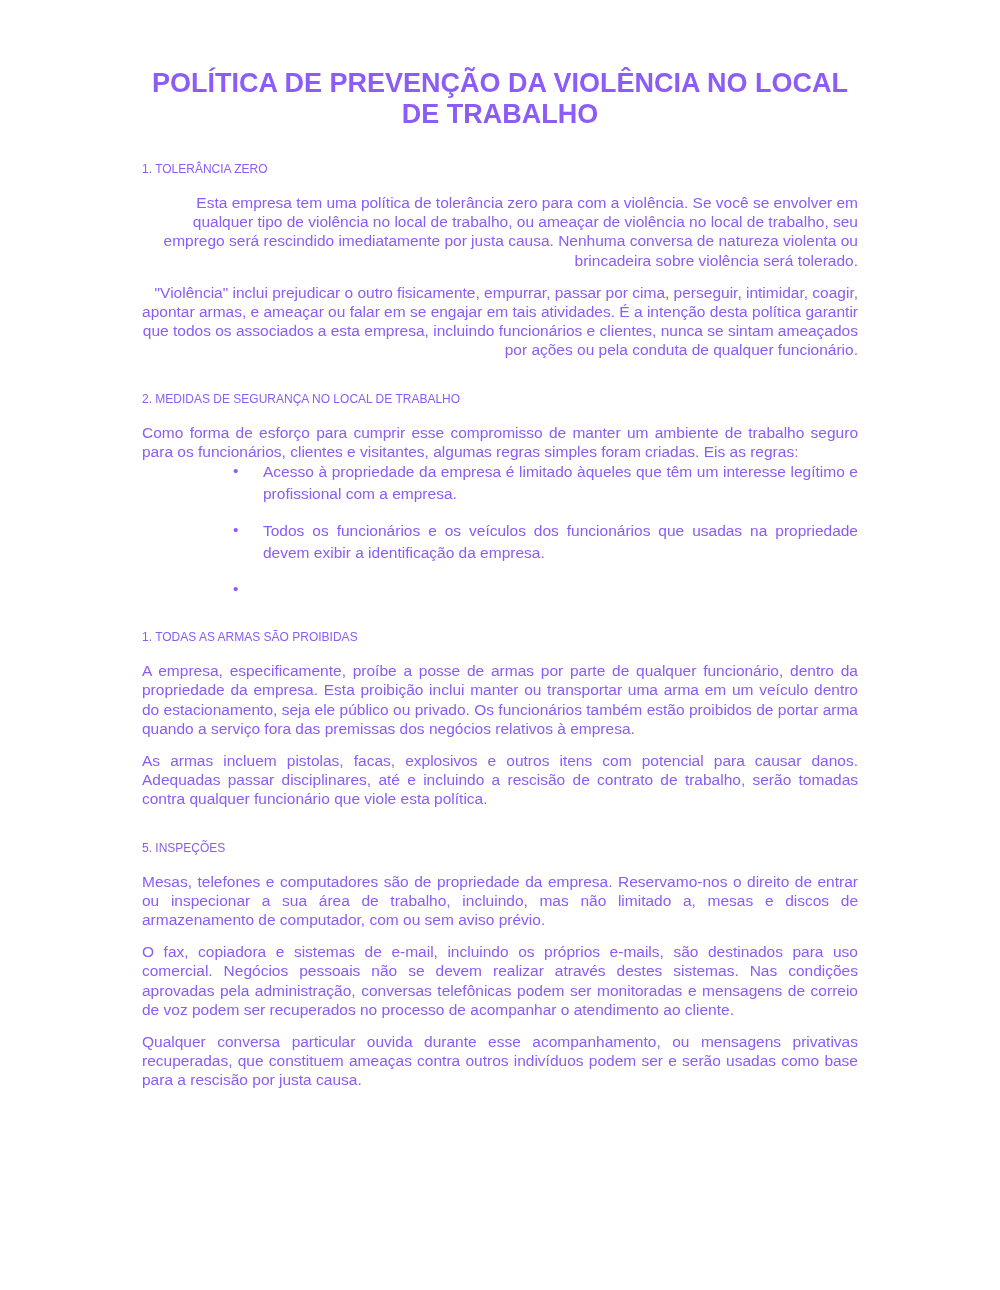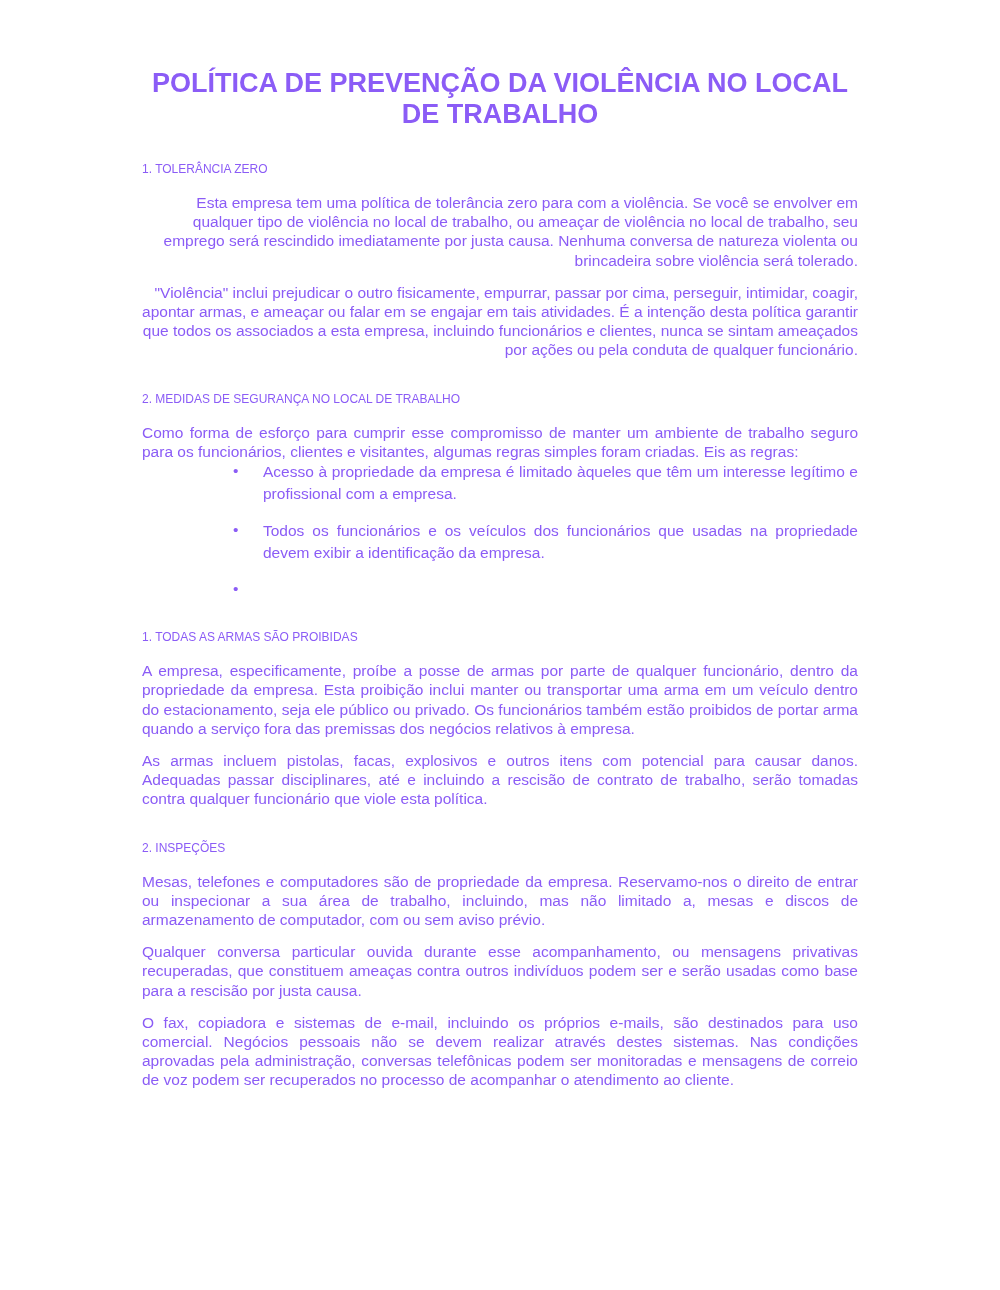--- a/index.html
+++ b/index.html
@@ -90,19 +90,19 @@
     </div>
   </div>
 
   <div class="section">
     <h2 class="section-heading">1. TODAS AS ARMAS SÃO PROIBIDAS</h2>
     <p class="body-par align-just">A empresa, especificamente, proíbe a posse de armas por parte de qualquer funcionário, dentro da propriedade da empresa. Esta proibição inclui manter ou transportar uma arma em um veículo dentro do estacionamento, seja ele público ou privado. Os funcionários também estão proibidos de portar arma quando a serviço fora das premissas dos negócios relativos à empresa.</p>
     <p class="body-par align-just">As armas incluem pistolas, facas, explosivos e outros itens com potencial para causar danos. Adequadas passar disciplinares, até e incluindo a rescisão de contrato de trabalho, serão tomadas contra qualquer funcionário que viole esta política.</p>
   </div>
 
   <div class="section">
-    <h2 class="section-heading">2. INSPEÇÕES</h2>
+    <h2 class="section-heading">5. INSPEÇÕES</h2>
     <p class="body-par align-just">Mesas, telefones e computadores são de propriedade da empresa. Reservamo-nos o direito de entrar ou inspecionar a sua área de trabalho, incluindo, mas não limitado a, mesas e discos de armazenamento de computador, com ou sem aviso prévio.</p>
+    <p class="body-par align-just">O fax, copiadora e sistemas de e-mail, incluindo os próprios e-mails, são destinados para uso comercial. Negócios pessoais não se devem realizar através destes sistemas. Nas condições aprovadas pela administração, conversas telefônicas podem ser monitoradas e mensagens de correio de voz podem ser recuperados no processo de acompanhar o atendimento ao cliente.</p>
     <p class="body-par align-just">Qualquer conversa particular ouvida durante esse acompanhamento, ou mensagens privativas recuperadas, que constituem ameaças contra outros indivíduos podem ser e serão usadas como base para a rescisão por justa causa.</p>
-    <p class="body-par align-just">O fax, copiadora e sistemas de e-mail, incluindo os próprios e-mails, são destinados para uso comercial. Negócios pessoais não se devem realizar através destes sistemas. Nas condições aprovadas pela administração, conversas telefônicas podem ser monitoradas e mensagens de correio de voz podem ser recuperados no processo de acompanhar o atendimento ao cliente.</p>
   </div>
 
 </div>
 
 </body></html>

